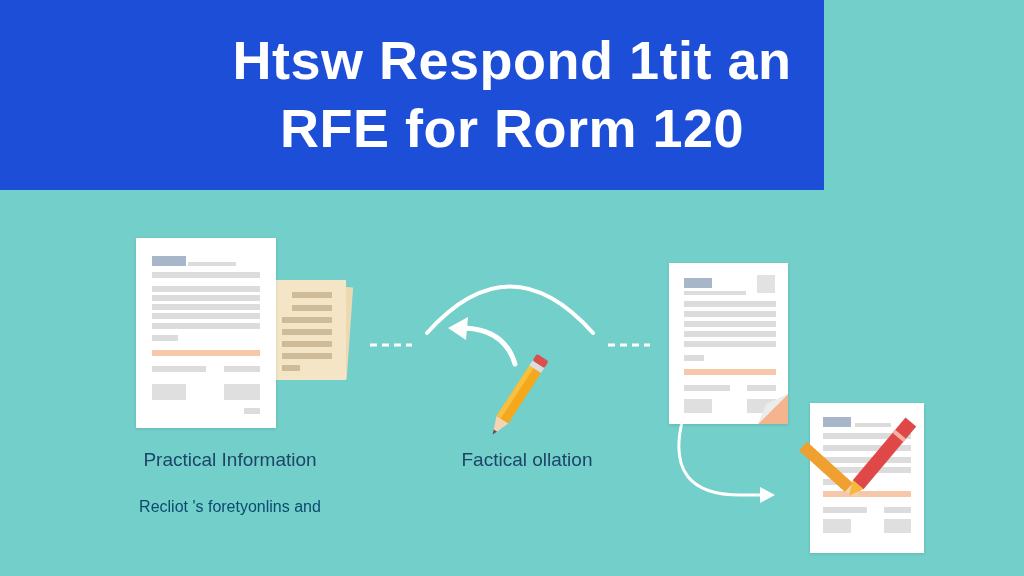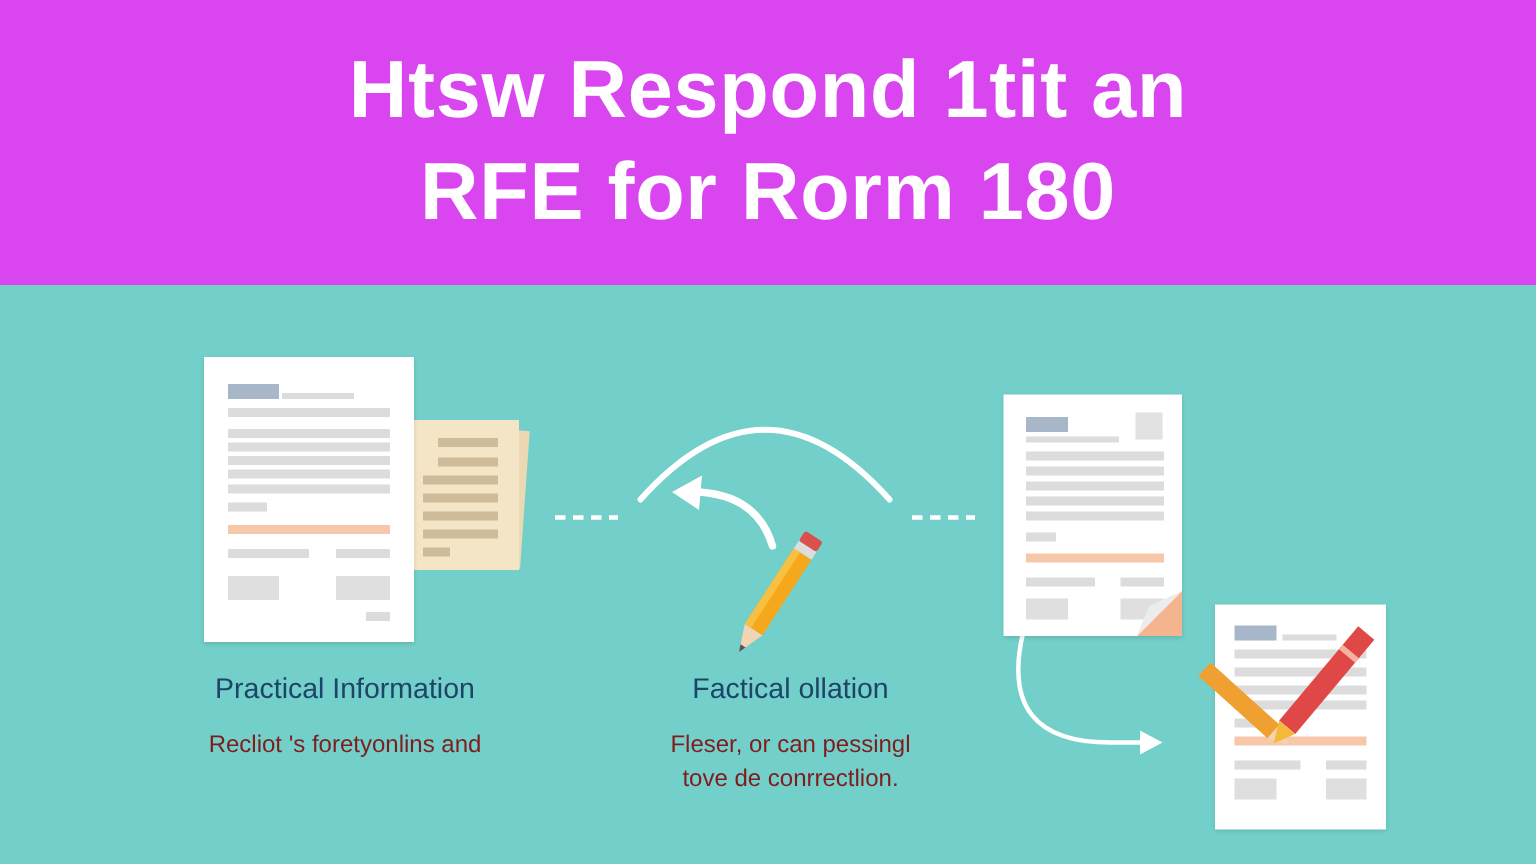--- a/index.html
+++ b/index.html
@@ -1,38 +1,38 @@
 <!DOCTYPE html>
 <html><head>
 <meta charset="utf-8">
 <style>
   * { margin:0; padding:0; box-sizing:border-box; }
   html, body { width:1024px; height:576px; overflow:hidden; }
   body { background:#72cfc9; font-family:"Liberation Sans", sans-serif; position:relative; }
-  .header { position:absolute; left:0; top:0; width:1024px; height:190px; background:#d946ef; }
+  .header { position:absolute; left:0; top:0; width:824px; height:190px; background:#1d4ed8; }
   .title { position:absolute; left:0; top:26px; width:1024px; text-align:center; color:#fff; font-weight:bold; font-size:54px; line-height:68px; letter-spacing:0.5px; }
   .doc { position:absolute; background:#fff; box-shadow:0 1px 3px rgba(0,0,0,0.12); }
   .bar { position:absolute; height:6px; background:#dcdcdc; }
   .bar.hd { background:#a7b6c9; height:10px; }
   .bar.or { background:#f6c7a9; height:6px; }
   .bar.box { background:#dfdfdf; height:16px; }
   .paper { position:absolute; background:#f4e5c7; }
   .paper .l { position:absolute; height:6px; background:#cdbb99; }
   .caption { position:absolute; text-align:center; }
   .cap-title { color:#1e4468; font-weight:normal; font-size:19px; }
-  .cap-body { color:#7f1d1d; font-size:16px; line-height:23px; margin-top:14px; }
+  .cap-body { color:#0c4a6e; font-size:16px; line-height:23px; margin-top:24px; }
   svg { position:absolute; overflow:visible; }
 </style>
 </head>
 <body>
 
 <div class="header">
   <div class="title">
     <div>Htsw Respond 1tit an</div>
-    <div>RFE for Rorm 180</div>
+    <div>RFE for Rorm 120</div>
   </div>
 </div>
 
 <div>
   <div class="paper" style="left:282px;top:285px;width:68px;height:92px;background:#ecd9b4;transform:rotate(4deg);"></div>
   <div class="paper" style="left:274px;top:280px;width:72px;height:100px;">
     <div class="l" style="left:18px;top:12px;width:40px;"></div>
     <div class="l" style="left:18px;top:25px;width:40px;"></div>
     <div class="l" style="left:8px;top:37px;width:50px;"></div>
     <div class="l" style="left:8px;top:49px;width:50px;"></div>
@@ -126,17 +126,13 @@
 </div>
 
 <div class="caption" style="left:90px;top:449px;width:280px;">
   <div class="cap-title">Practical Information</div>
   <div class="cap-body">
     <div>Recliot 's foretyonlins and</div>
   </div>
 </div>
 <div class="caption" style="left:397px;top:449px;width:260px;">
   <div class="cap-title">Factical ollation</div>
-  <div class="cap-body">
-    <div>Fleser, or can pessingl</div>
-    <div>tove de conrrectlion.</div>
-  </div>
 </div>
 
 </body></html>

